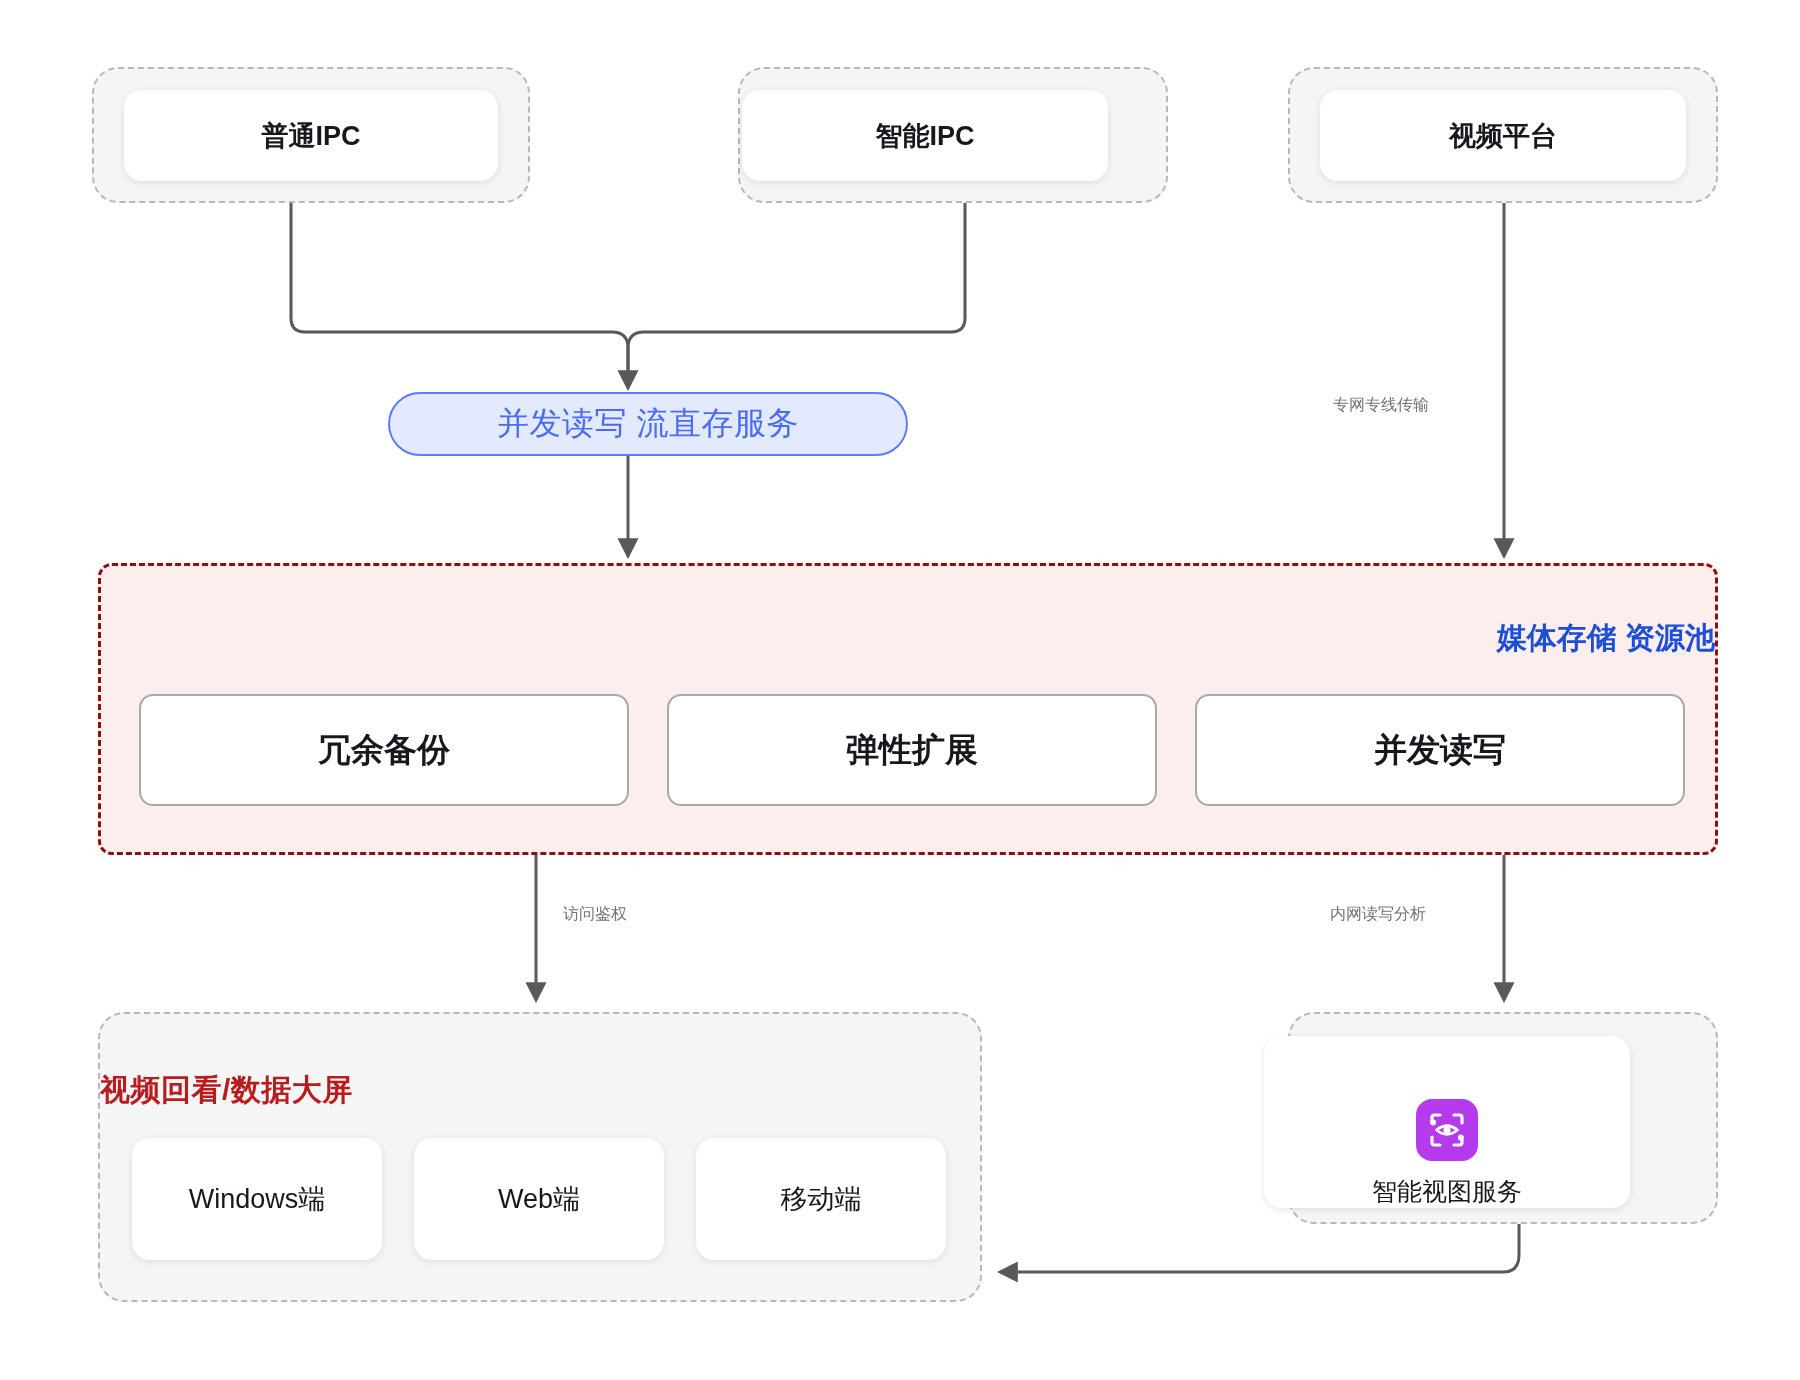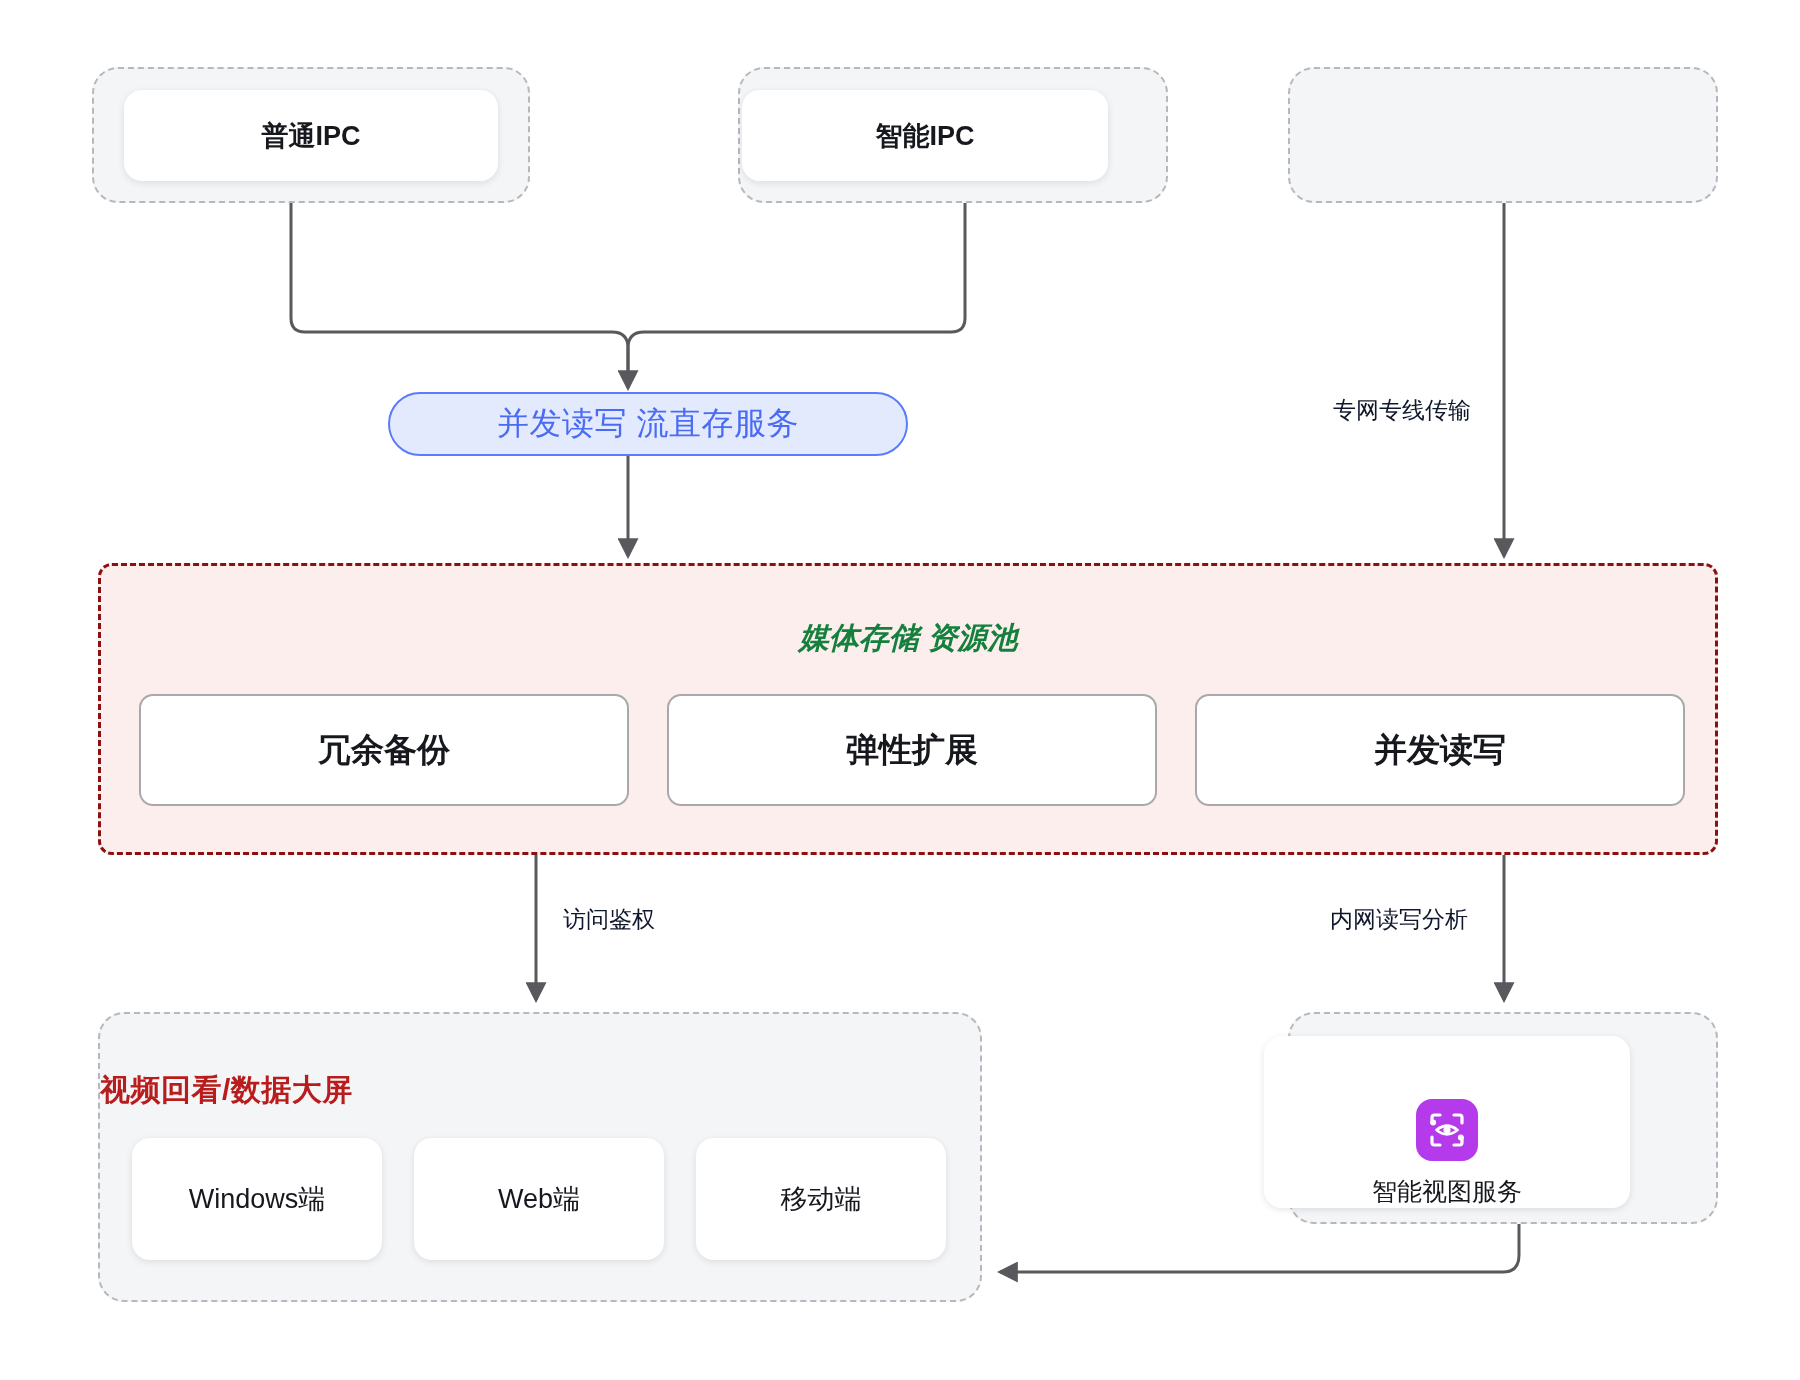--- a/index.html
+++ b/index.html
@@ -92,47 +92,46 @@
     position: absolute;
     box-sizing: border-box;
     background: #fdeeee;
     border: 3px dashed #8b1111;
     border-radius: 14px;
   }
   .pool-title {
     position: absolute;
     left: 0;
     right: 0;
-    text-align: center;
+    text-align: right;
     font-size: 30px;
     font-weight: bold;
-    color: #15803d;
-    font-style: italic;
+    color: #1d4ed8;
   }
   .pool-card {
     position: absolute;
     box-sizing: border-box;
     background: #ffffff;
     border: 2px solid #a9a9ad;
     border-radius: 14px;
     display: flex;
     align-items: center;
     justify-content: center;
   }
   .pool-card-label {
     font-size: 33px;
     font-weight: bold;
     color: #16181d;
   }
 
   
   .edge-label {
     position: absolute;
-    font-size: 23px;
-    color: #0f172a;
+    font-size: 16px;
+    color: #737373;
     white-space: nowrap;
   }
 
   
   .svc-card {
     position: absolute;
     box-sizing: border-box;
     background: #ffffff;
     border-radius: 18px;
     box-shadow: 0 2px 7px rgba(20, 22, 28, 0.10);
@@ -187,20 +186,23 @@
   <div class="card" style="left:124px; top:90px; width:374px; height:91px;">
     <span class="card-label">普通IPC</span>
   </div>
 
   <div class="group" style="left:738px; top:67px; width:430px; height:136px;"></div>
   <div class="card" style="left:742px; top:90px; width:366px; height:91px;">
     <span class="card-label">智能IPC</span>
   </div>
 
   <div class="group" style="left:1288px; top:67px; width:430px; height:136px;"></div>
+  <div class="card" style="left:1320px; top:90px; width:366px; height:91px;">
+    <span class="card-label">视频平台</span>
+  </div>
 
   <div class="pill" style="left:388px; top:392px; width:520px; height:64px;">
     <span class="pill-label">并发读写 流直存服务</span>
   </div>
 
   <div class="pool" style="left:98px; top:563px; width:1620px; height:292px;">
     <div class="pool-title" style="top:52px;">媒体存储 资源池</div>
 
     <div class="pool-card" style="left:38px; top:128px; width:490px; height:112px;">
       <span class="pool-card-label">冗余备份</span>

